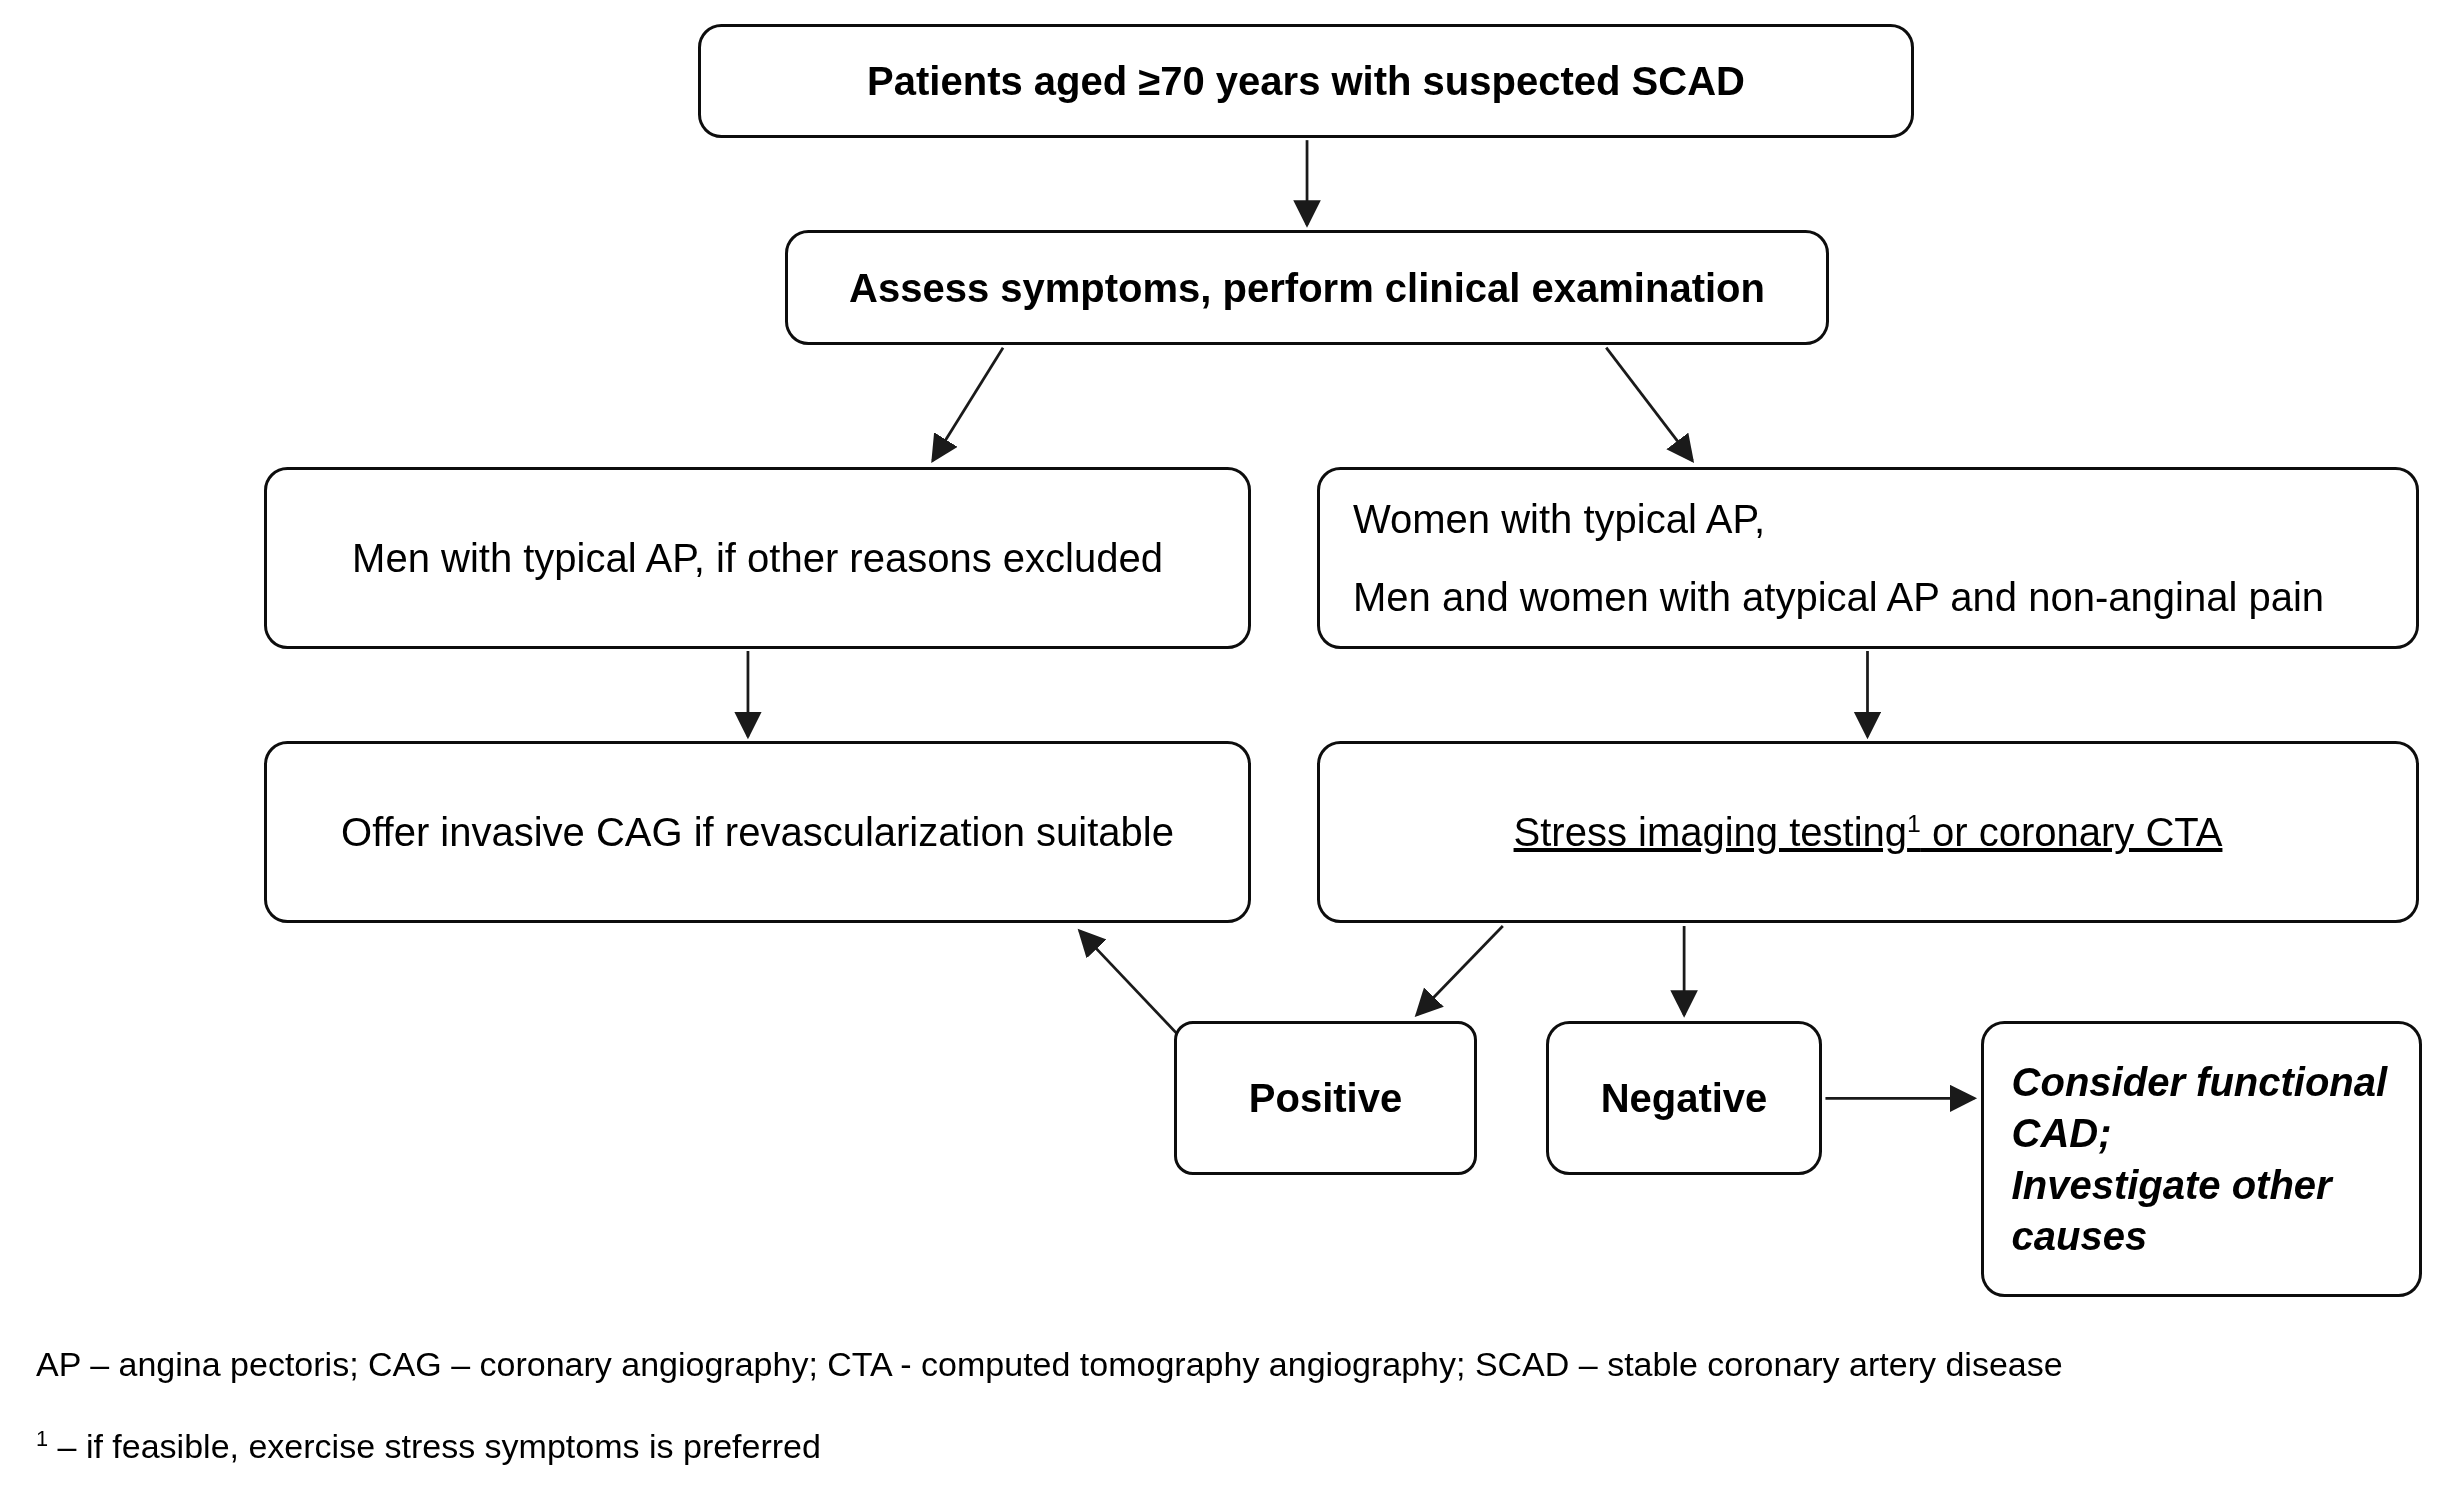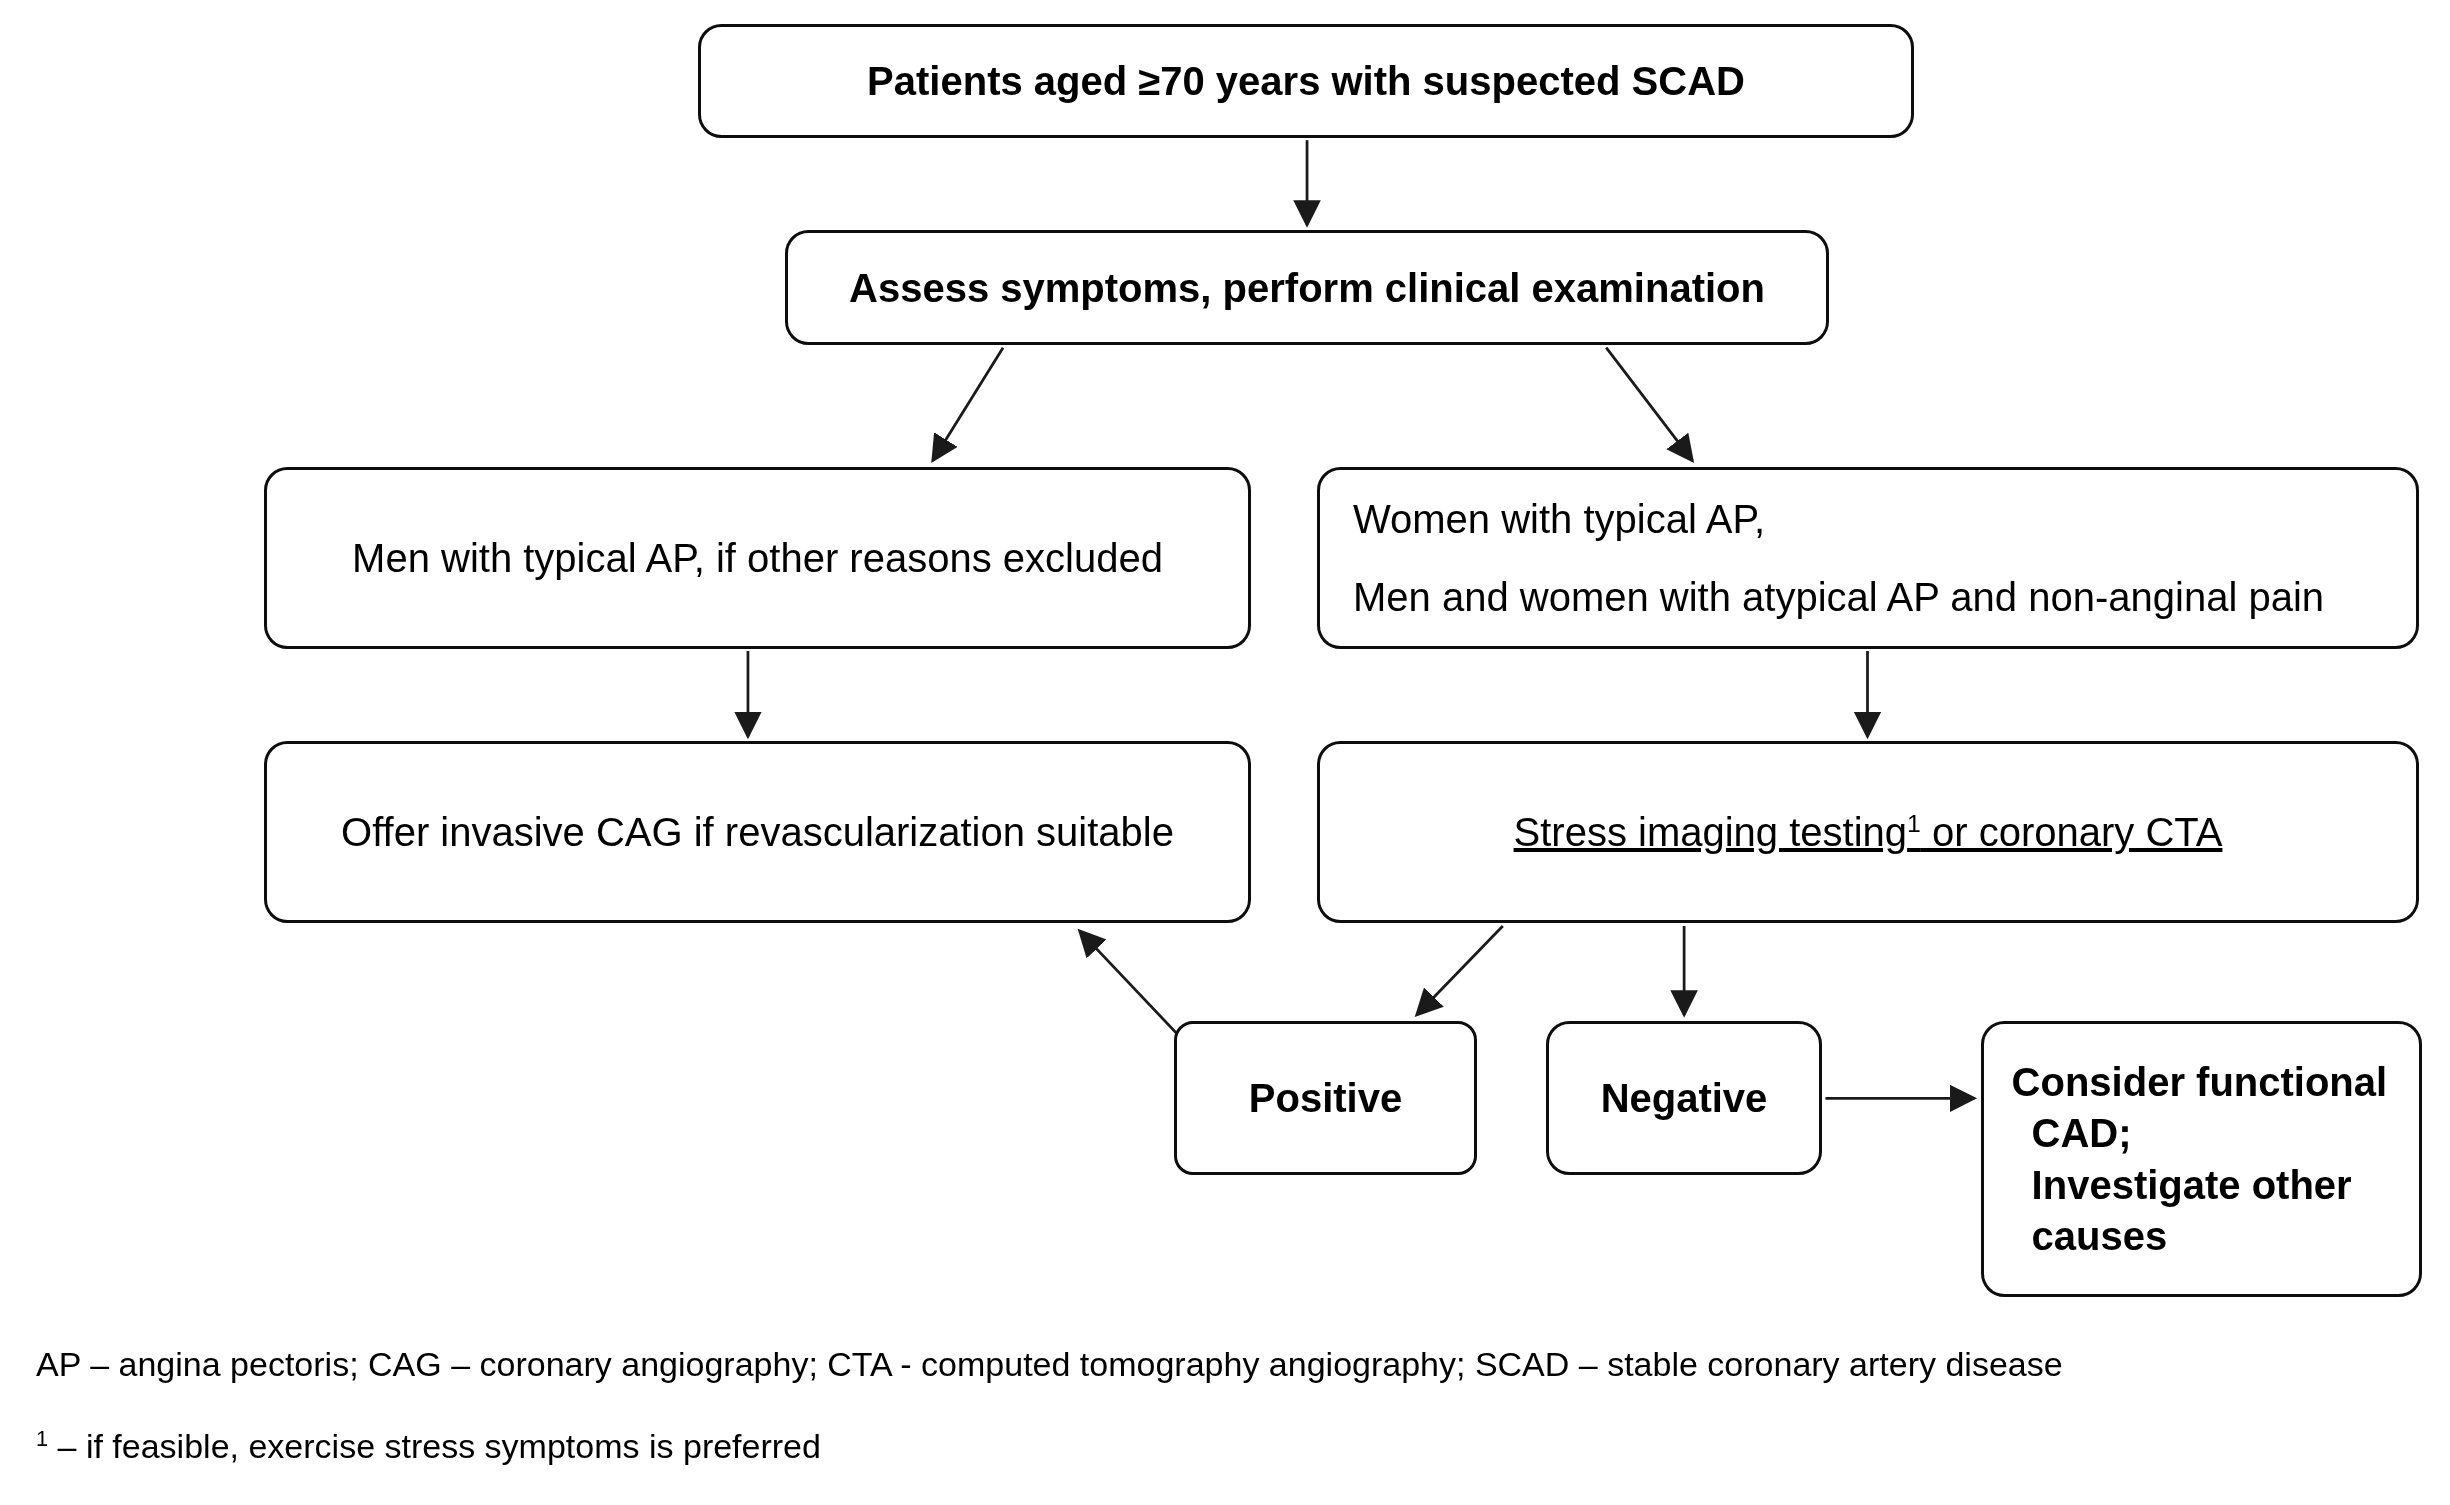--- a/index.html
+++ b/index.html
@@ -51,21 +51,21 @@
   }
   
   #node-title      { left: 698px; top: 24px;   width: 1216px; height: 114px; }
   #node-assess     { left: 785px; top: 230px;  width: 1044px; height: 115px; font-weight: bold; }
   #node-men        { left: 264px;  top: 467px;  width: 987px; height: 182px; }
   #node-women      { left: 1317px; top: 467px;  width: 1102px; height: 182px; }
   #node-cag        { left: 264px;  top: 741px; width: 987px; height: 182px; }
   #node-stress     { left: 1317px; top: 741px; width: 1102px; height: 182px; text-decoration: underline; }
   #node-positive   { left: 1174px; top: 1021px; width: 303px;  height: 154px; border-radius: 19px; }
   #node-negative   { left: 1546px; top: 1021px; width: 276px;  height: 154px; }
-  #node-consider   { left: 1981px; top: 1021px; width: 441px;  height: 276px; }
+  #node-consider   { left: 1981px; top: 1021px; width: 441px;  height: 276px; font-style: italic; }
 
   
   #node-women {
     justify-content: flex-start;
     padding-left: 33px;
   }
   #node-women .txt {
     text-align: left;
   }
   #node-women .line + .line {
@@ -77,21 +77,20 @@
   }
   #node-consider .txt {
     text-align: left;
     white-space: normal;
   }
   #node-consider .line {
     display: block;
   }
   #node-consider .line + .line {
     margin-top: 5.5px;
-    margin-left: 20px;
   }
   .node .line {
     display: block;
   }
   sup.fn {
     font-size: 0.62em;
     vertical-align: super;
     line-height: 0;
   }
   .legend {

